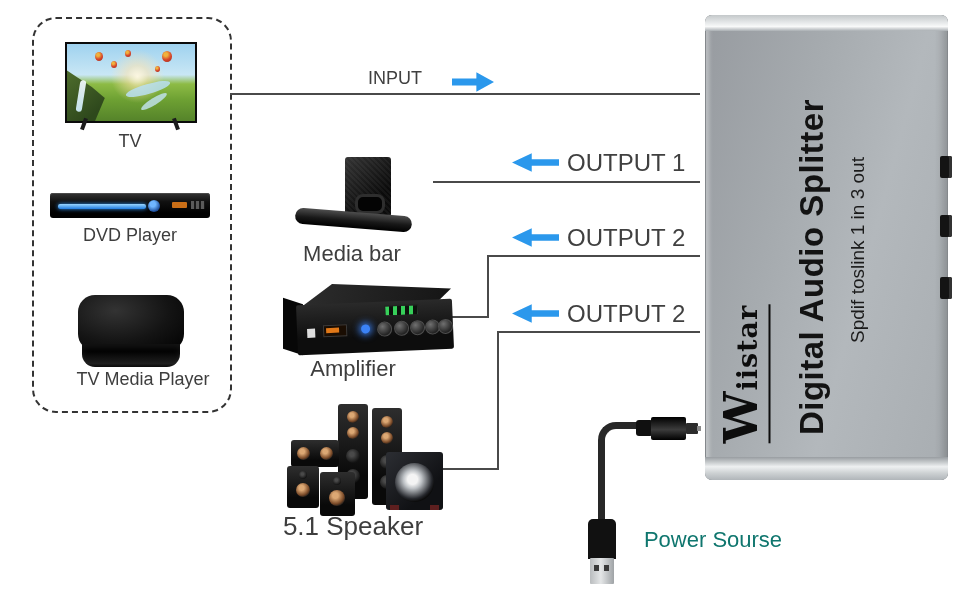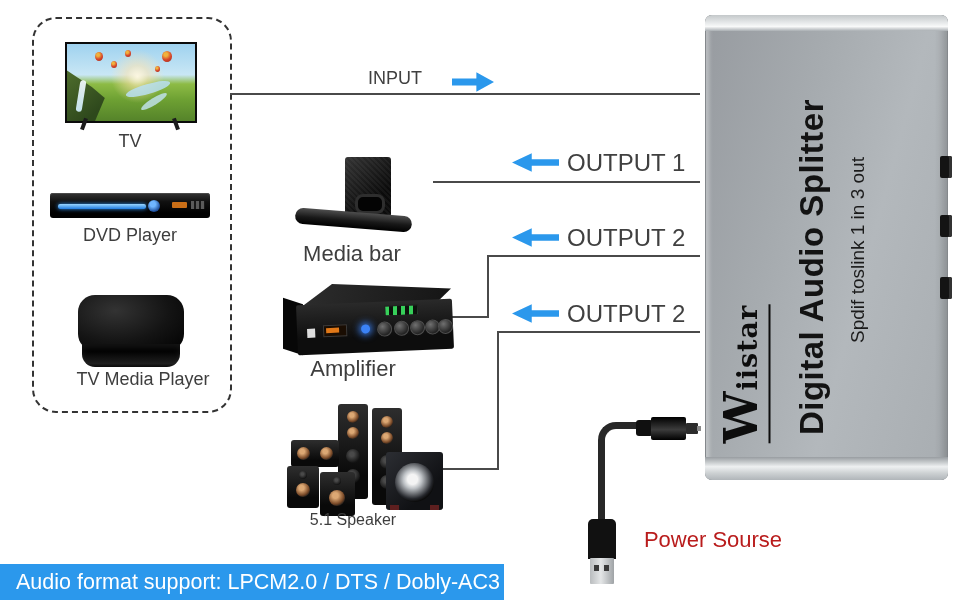--- a/index.html
+++ b/index.html
@@ -139,21 +139,21 @@
   .ar-out1 { left:512px; top:152px; width:47px; height:21px; }
   .ar-out2 { left:512px; top:227px; width:47px; height:21px; }
   .ar-out3 { left:512px; top:303px; width:47px; height:21px; }
 
   .dev-lbl { position:absolute; transform:translateX(-50%); color:#3e3e3e; white-space:nowrap; }
   .tv-lbl    { left:130px; top:131px; font-size:18px; }
   .dvd-lbl   { left:130px; top:225px; font-size:18px; }
   .media-lbl { left:131px; top:369px; font-size:18px;margin-left:12px; }
   .sb-lbl    { left:352px; top:241px; font-size:22px; }
   .amp-lbl   { left:353px; top:356px; font-size:22px; }
-  .spk-lbl   { left:353px; top:511px; font-size:16px; }
+  .spk-lbl   { left:353px; top:511px; font-size:26px; }
 
   
   .splitter { left:705px; top:15px; width:243px; height:465px; border-radius:7px;
     background: linear-gradient(105deg, #979ba0 0%, #a6abaf 35%, #b3b8bc 62%, #a8adb1 100%);
     box-shadow: inset 0 0 0 1px #84888c, inset -5px 0 8px rgba(0,0,0,.20),
                 inset 4px 0 4px rgba(255,255,255,.38); }
   .bevel-top { position:absolute; left:0; top:0; right:0; height:16px;
     border-radius:7px 7px 0 0;
     background: linear-gradient(#c4c8ca, #e8eaeb 50%, #f8f9f9 72%, #a9aeb2); }
   .bevel-bottom { position:absolute; left:0; bottom:0; right:0; height:23px;
@@ -183,21 +183,21 @@
   .pw-tip { left:686px; top:423px; width:12px; height:11px; background:#2c2c2c;
     border-radius:1px; }
   .pw-pin { left:697px; top:426px; width:4px; height:5px; background:#8a8a8a; }
   .usb-body { left:588px; top:519px; width:28px; height:40px; background:#111;
     border-radius:5px 5px 0 0; }
   .usb-metal { left:590px; top:558px; width:24px; height:26px;
     background: linear-gradient(90deg,#b9bcbe,#e4e6e7 45%,#9fa3a6); border-radius:1px; }
   .usb-hole { position:absolute; top:7px; width:5px; height:6px; background:#3a3a3a; }
   .uh1 { left:4px; } .uh2 { left:14px; }
   .pw-lbl { left:713px; top:528px; transform:translateX(-50%);
-    font-size:22px; color:#b91c1c; text-align:right; line-height:23px; white-space:nowrap; }
+    font-size:22px; color:#0f766e; text-align:right; line-height:23px; white-space:nowrap; }
 
   
   .banner { left:0; top:564px; width:504px; height:36px; background:#2b98ec; }
   .banner-text { position:absolute; left:16px; top:0; line-height:36px;
     font-size:21.5px; color:#fff; white-space:nowrap; }
 </style>
 </head>
 <body>
 
 <div id="canvas">
@@ -326,17 +326,14 @@
   <div class="abs pw-pin"></div>
   <div class="abs usb-body"></div>
   <div class="abs usb-metal">
     <div class="usb-hole uh1"></div>
     <div class="usb-hole uh2"></div>
   </div>
   <div class="abs pw-lbl">
     <div>Power Sourse</div>
   </div>
 
-  <div class="abs banner">
-    <div class="banner-text">Audio format support: LPCM2.0 / DTS / Dobly-AC3</div>
-  </div>
 
 </div>
 
 </body></html>

